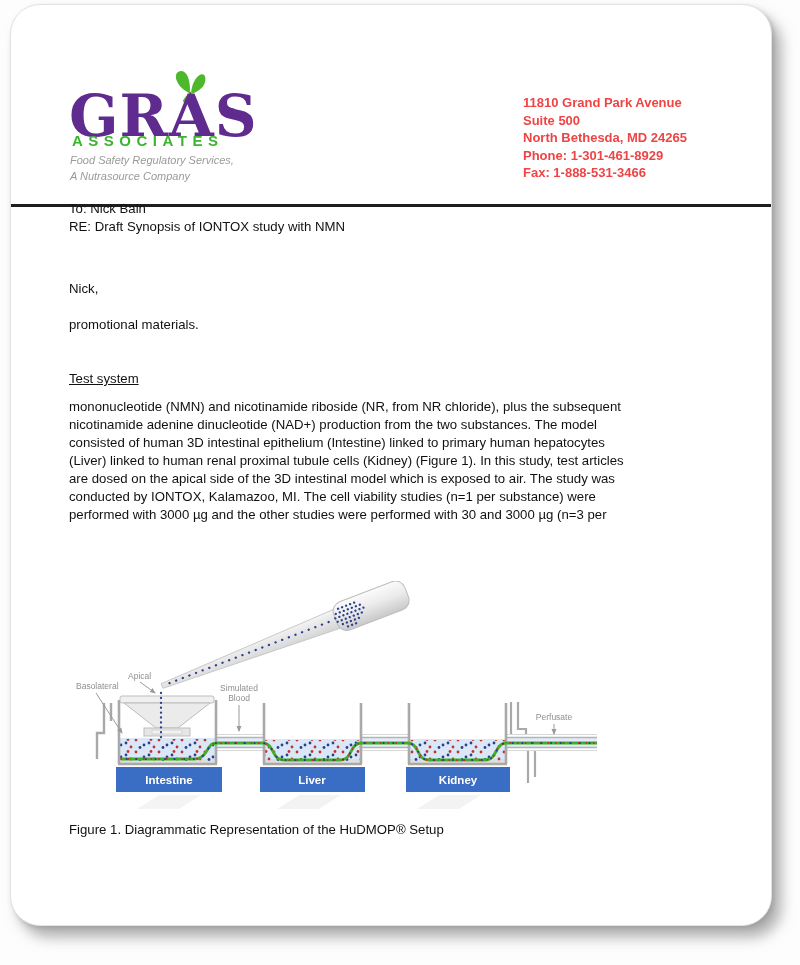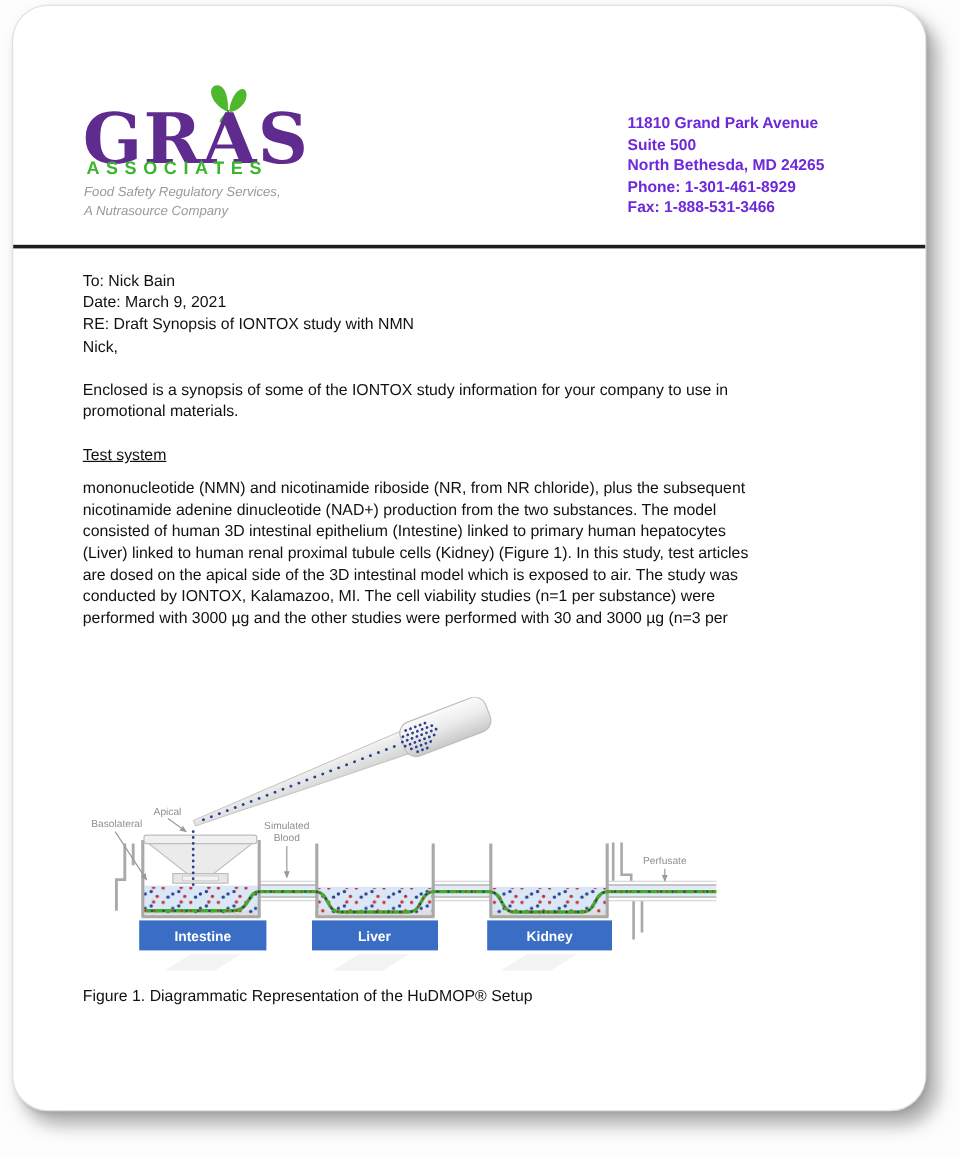--- a/index.html
+++ b/index.html
@@ -9,25 +9,25 @@
     box-shadow:9px 11px 14px rgba(110,110,110,.55), 2px 2px 4px rgba(150,150,150,.35);}
   
   .logo-gras{position:absolute;left:58px;top:82px;font-family:"DejaVu Serif", serif;font-weight:bold;
     font-size:58px;line-height:1;color:#5f2b8e;letter-spacing:1px;}
   .logo-assoc{position:absolute;left:61px;top:127px;font-size:15px;font-weight:bold;
     letter-spacing:5.5px;color:#3cb52e;}
   .tagline{position:absolute;left:59px;top:147px;font-size:11px;font-style:italic;
     color:#9a9a9a;line-height:16px;}
   .butterfly{position:absolute;left:156px;top:58px;}
   .address{position:absolute;left:512px;top:89px;font-size:13px;font-weight:bold;
-    color:#6d28d9;line-height:17.5px;}
+    color:#ef4444;line-height:17.5px;}
   .rule{position:absolute;left:0;right:0;top:199px;height:3px;background:#1e1e1e;}
   
   .txt{font-size:13.2px;color:#111;line-height:18px;}
-  .meta{position:absolute;left:58px;top:220px;}
+  .meta{position:absolute;left:58px;top:195px;}
   .salutation{position:absolute;left:58px;top:275px;text-align:right;}
   .intro{position:absolute;left:58px;top:311px;}
   .heading{position:absolute;left:58px;top:365px;text-decoration:underline;}
   .bodytext{position:absolute;left:58px;top:393px;width:700px;}
   .figwrap{position:absolute;left:53px;top:576px;width:542px;height:232px;}
   .caption{position:absolute;left:58px;top:816px;}
   svg text{font-family:"Liberation Sans", sans-serif;}
 </style>
 </head>
 <body>
@@ -56,28 +56,26 @@
       <div>North Bethesda, MD 24265</div>
       <div>Phone: 1-301-461-8929</div>
       <div>Fax: 1-888-531-3466</div>
     </div>
   </div>
 
   <div class="rule"></div>
 
   <div class="meta txt">
     <div>To: Nick Bain</div>
-    <div>Date: March 9, 2021</div>
     <div>RE: Draft Synopsis of IONTOX study with NMN</div>
   </div>
 
   <div class="salutation txt">Nick,</div>
 
   <div class="intro txt">
-    <div>Enclosed is a synopsis of some of the IONTOX study information for your company to use in</div>
     <div>promotional materials.</div>
   </div>
 
   <div class="heading txt">Test system</div>
 
   <div class="bodytext txt">
     <div>mononucleotide (NMN) and nicotinamide riboside (NR, from NR chloride), plus the subsequent</div>
     <div>nicotinamide adenine dinucleotide (NAD+) production from the two substances. The model</div>
     <div>consisted of human 3D intestinal epithelium (Intestine) linked to primary human hepatocytes</div>
     <div>(Liver) linked to human renal proximal tubule cells (Kidney) (Figure 1). In this study, test articles</div>

